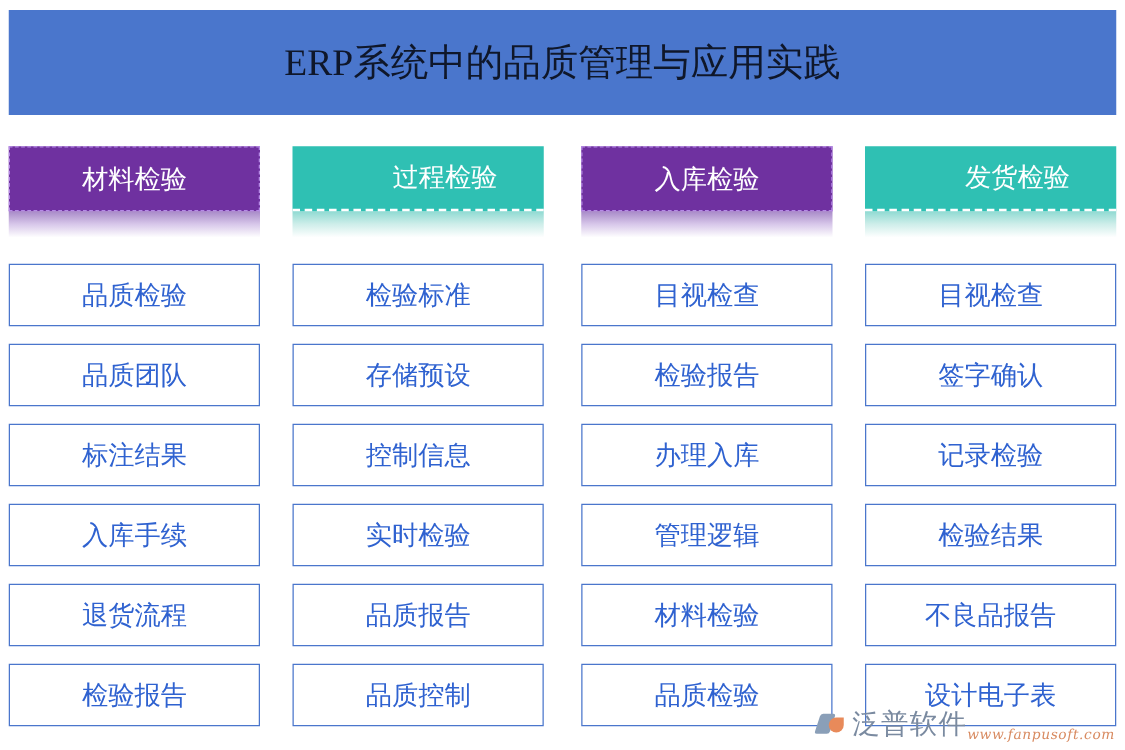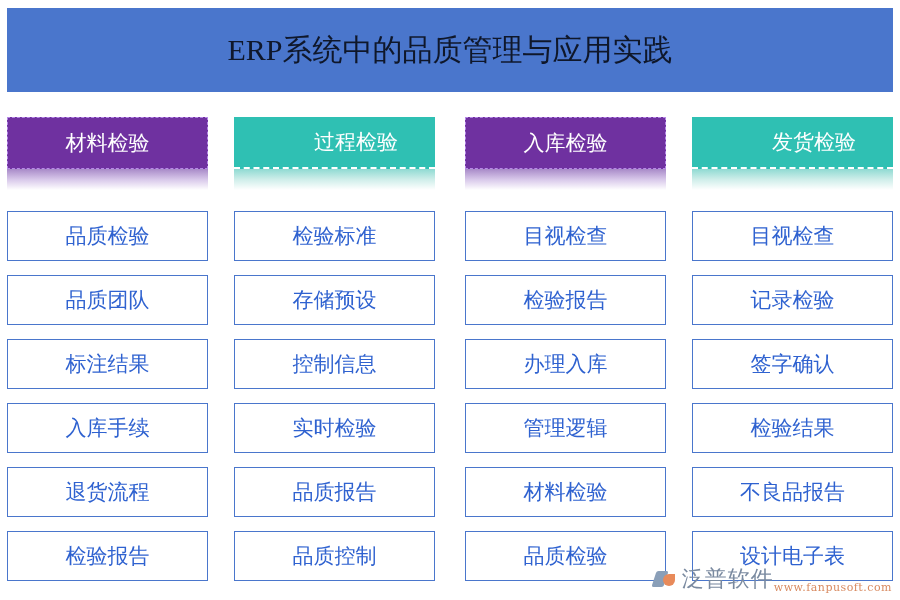--- a/index.html
+++ b/index.html
@@ -34,21 +34,21 @@
   }
   .items { margin-top:21px; }
   .watermark {
     position:absolute; right:8px; bottom:6px; display:flex; align-items:flex-end;
   }
   .wm-top { display:flex; align-items:center; gap:4px; }
   .wm-logo { width:24px; height:20px; position:relative; }
   .wm-logo .a { position:absolute; left:0; top:2px; width:12px; height:16px; background:#8a9fb8; transform:skewX(-18deg); border-radius:2px; }
   .wm-logo .b { position:absolute; left:9px; top:5px; width:12px; height:12px; background:#e88a5a; border-radius:50% 0 50% 50%; }
   .wm-name { font-size:22px; color:#7a8aa0; font-family:"DejaVu Sans", sans-serif; letter-spacing:1px; }
-  .wm-url { font-size:11px; color:#d88a60; font-family:"DejaVu Serif", serif; letter-spacing:0.5px; }
+  .wm-url { font-size:11px; color:#d88a60; font-family:"DejaVu Serif", serif; letter-spacing:0.5px;font-style:italic; }
 </style>
 </head>
 <body>
 
 <div class="banner">
   <span class="banner-title">ERP系统中的品质管理与应用实践</span>
 </div>
 
 <div class="col" style="left:7px;">
   <div class="col-header purple">材料检验</div>
@@ -87,22 +87,22 @@
     <div class="item">材料检验</div>
     <div class="item">品质检验</div>
   </div>
 </div>
 
 <div class="col" style="left:692px;">
   <div class="col-header teal">发货检验</div>
   <div class="reflection teal"></div>
   <div class="items">
     <div class="item">目视检查</div>
+    <div class="item">签字确认</div>
     <div class="item">记录检验</div>
-    <div class="item">签字确认</div>
     <div class="item">检验结果</div>
     <div class="item">不良品报告</div>
     <div class="item">设计电子表</div>
   </div>
 </div>
 
 <div class="watermark">
   <div class="wm-top">
     <span class="wm-logo">
         <span class="a"></span>

